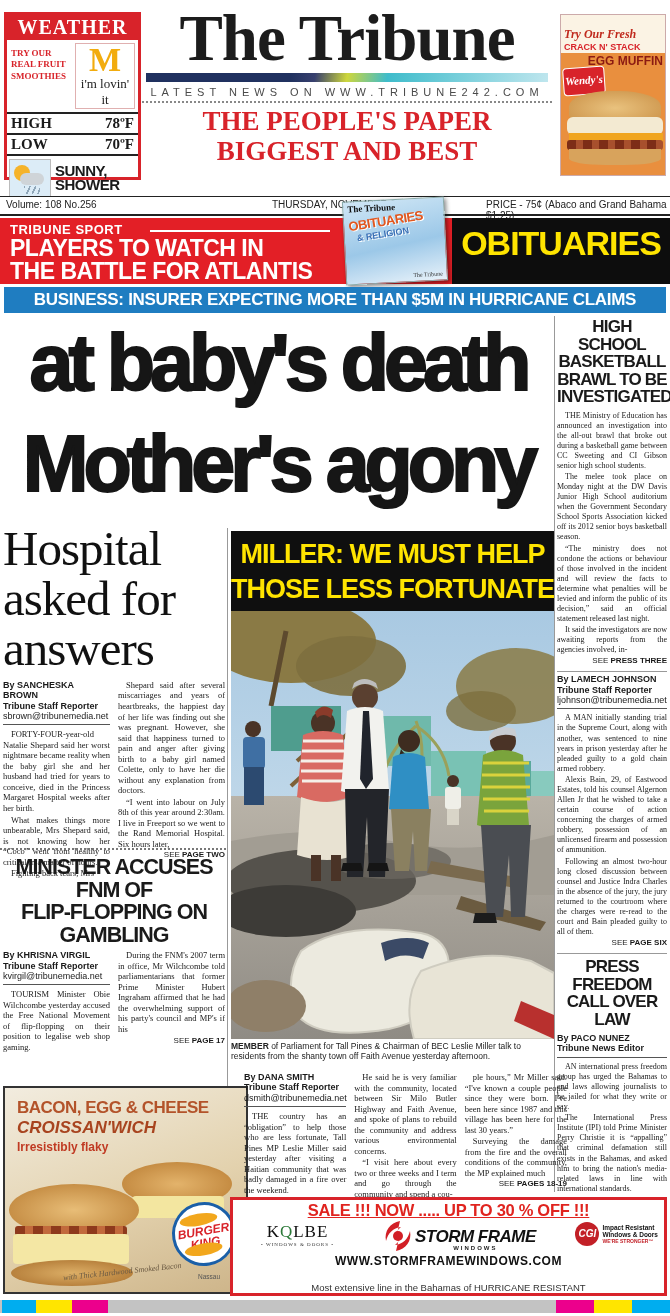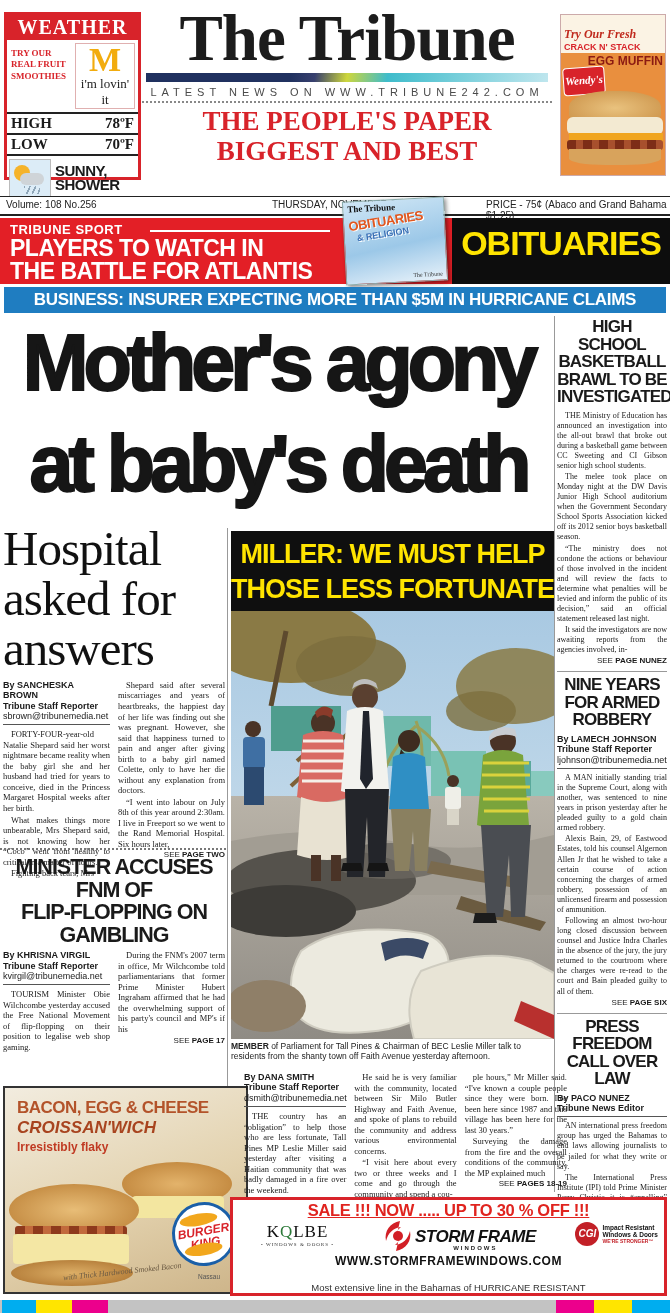--- a/index.html
+++ b/index.html
@@ -227,22 +227,22 @@
   </div>
   <div class="abs booklet">
     <div class="bk-trib">The Tribune</div>
     <div class="bk-obit">OBITUARIES</div>
     <div class="bk-rel">&amp; RELIGION</div>
     <div class="bk-foot">The Tribune</div>
   </div>
   <div class="abs bizbanner">BUSINESS: INSURER EXPECTING MORE THAN $5M IN HURRICANE CLAIMS</div>
 
   <div class="abs mainhead">
+    <div>at baby's death</div>
     <div>Mother's agony</div>
-    <div>at baby's death</div>
   </div>
 
   <div class="abs vrule" style="left:554px;top:316px;height:876px;"></div>
   <div class="abs vrule" style="left:227px;top:528px;height:664px;"></div>
 
   <div class="abs hospital story">
     <div class="hosp-head">
       <div>Hospital</div>
       <div>asked for</div>
       <div>answers</div>
@@ -434,41 +434,40 @@
     <div>
       <div class="byline">
         <div>By DANA SMITH</div>
         <div>Tribune Staff Reporter</div>
         <div class="email">dsmith@tribunemedia.net</div>
       </div>
       <p class="just">THE country has an “obligation” to help those who are less fortunate, Tall Pines MP Leslie Miller said yesterday after visiting a Haitian community that was badly damaged in a fire over the weekend.</p>
     </div>
     <div>
       <p class="just">He said he is very familiar with the community, located between Sir Milo Butler Highway and Faith Avenue, and spoke of plans to rebuild the community and address various environmental concerns.</p>
-      <p class="just">“I visit here about every two or three weeks and I come and go through the community and spend a cou-</p>
+      <p class="just">“I visit here about every two or three weeks and I term and go through the community and spend a cou-</p>
     </div>
     <div>
       <p class="just">ple hours,” Mr Miller said. “I've known a couple people since they were born. I've been here since 1987 and this village has been here for the last 30 years.”</p>
       <p class="just">Surveying the damage from the fire and the overall conditions of the community, the MP explained much</p>
       <div class="see"><span>SEE </span><span class="b2">PAGES 18-19</span></div>
     </div>
   </div>
 
   <div class="abs rightcol">
     <div class="story">
       <div class="rc-head">HIGH SCHOOL BASKETBALL BRAWL TO BE INVESTIGATED</div>
       <p class="just">THE Ministry of Education has announced an investigation into the all-out brawl that broke out during a basketball game between CC Sweeting and CI Gibson senior high school students.</p>
       <p class="just">The melee took place on Monday night at the DW Davis Junior High School auditorium when the Government Secondary School Sports Association kicked off its 2012 senior boys basketball season.</p>
       <p class="just">“The ministry does not condone the actions or behaviour of those involved in the incident and will review the facts to determine what penalties will be levied and inform the public of its decision,” said an official statement released last night.</p>
       <p class="just">It said the investigators are now awaiting reports from the agencies involved, in-</p>
-      <div class="see"><span>SEE </span><span class="b2">PAGE NUNEZ</span></div>
+      <div class="see"><span>SEE </span><span class="b2">PRESS THREE</span></div>
     </div>
     <div class="rc-div"></div>
     <div class="story">
-      <div class="rc-head">NINE YEARS FOR ARMED ROBBERY</div>
       <div class="byline">
         <div>By LAMECH JOHNSON</div>
         <div>Tribune Staff Reporter</div>
         <div class="email">ljohnson@tribunemedia.net</div>
       </div>
       <p class="just">A MAN initially standing trial in the Supreme Court, along with another, was sentenced to nine years in prison yesterday after he pleaded guilty to a gold chain armed robbery.</p>
       <p class="just">Alexis Bain, 29, of Eastwood Estates, told his counsel Algernon Allen Jr that he wished to take a certain course of action concerning the charges of armed robbery, possession of an unlicensed firearm and possession of ammunition.</p>
       <p class="just">Following an almost two-hour long closed discussion between counsel and Justice Indra Charles in the absence of the jury, the jury returned to the courtroom where the charges were re-read to the court and Bain pleaded guilty to all of them.</p>
       <div class="see"><span>SEE </span><span class="b2">PAGE SIX</span></div>
     </div>

